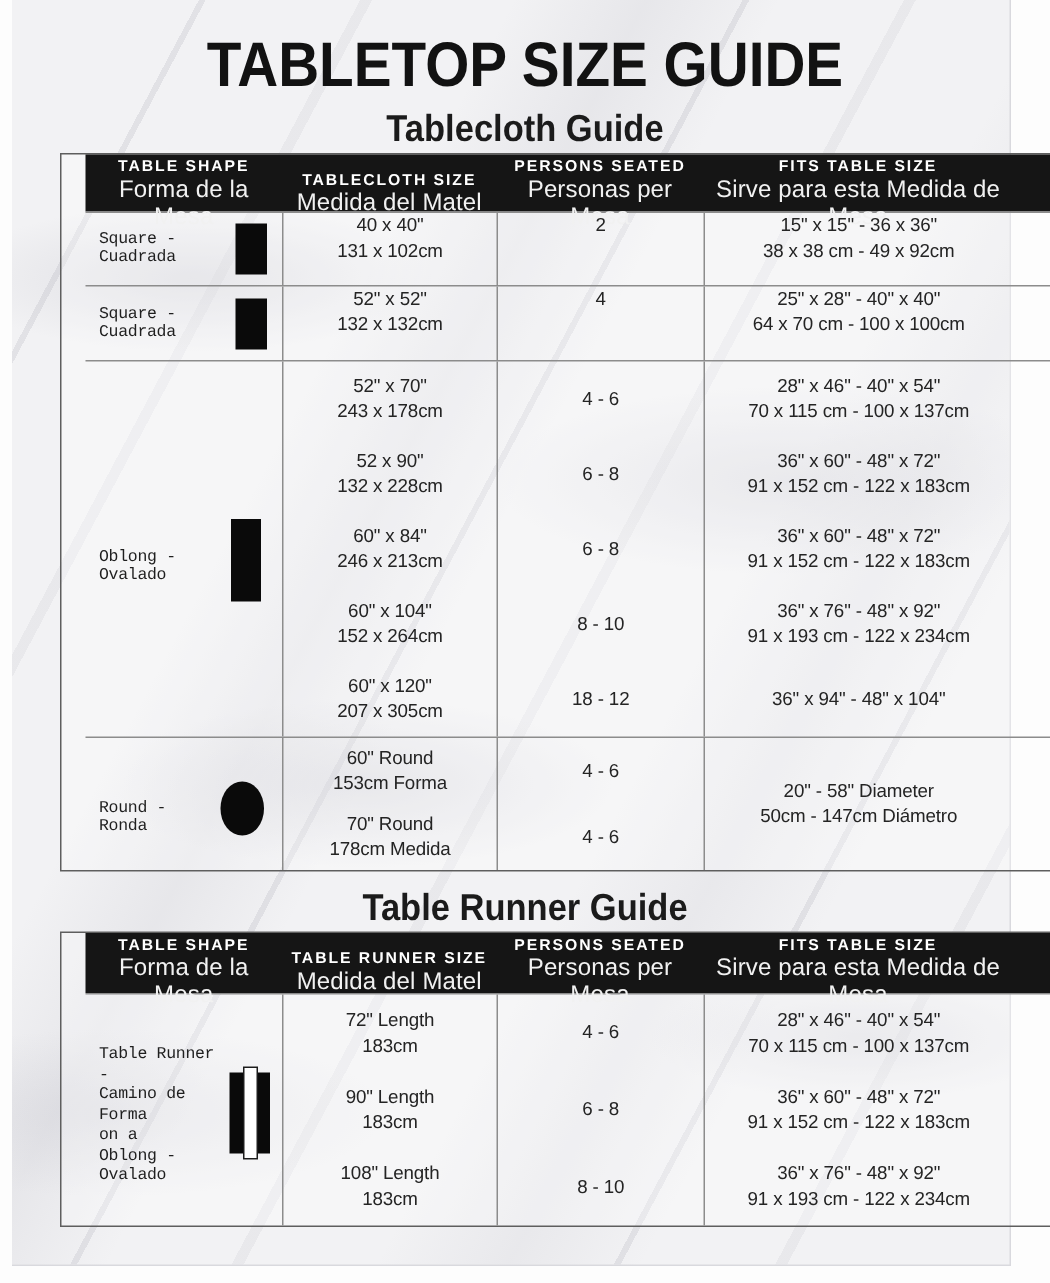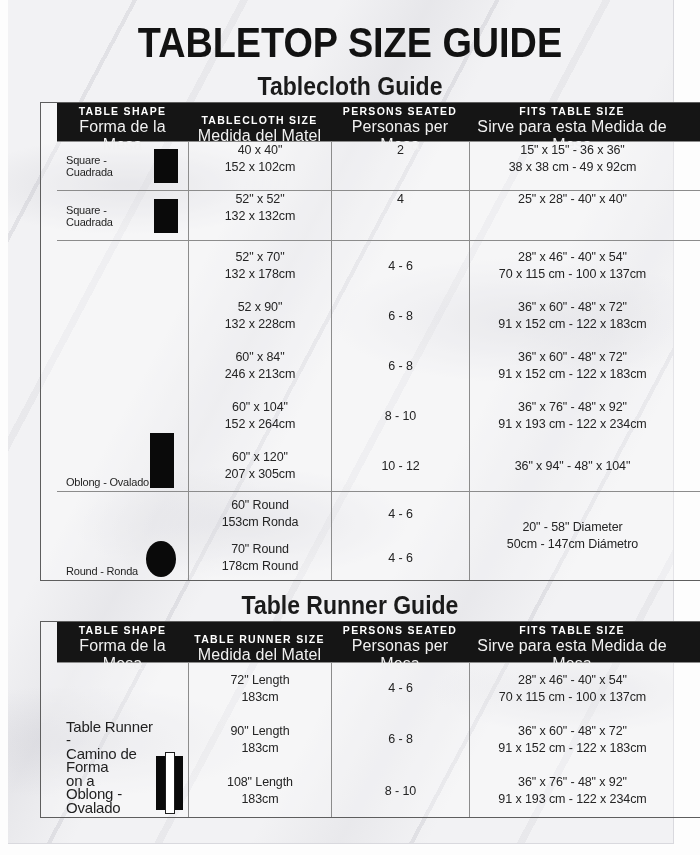--- a/index.html
+++ b/index.html
@@ -68,26 +68,26 @@
     display: grid; grid-template-columns: 131px 143px 138px 206px;
     border-top: 1px solid #8c8c8c;
   }
   #band-sq1    { height: 49px; }
   #band-sq2    { height: 50px; }
   #band-oblong { height: 251px; }
   #band-round  { height: 89px; }
   #band-runner { height: 155px; }
 
   .cell { border-left: 1px solid #8c8c8c; position: relative; }
-  .cell:first-child { border-left: none; }
+  .cell:first-child { border-left: none; font-family: Liberation Mono, monospace; }
 
   .shape-cell { display: flex; align-items: center; padding: 3px 5px 3px 9px; }
-  .shape-cell.top { align-items: flex-end; }
+  .shape-cell.top { align-items: center; }
   .shape-label { font-size: 11px; letter-spacing: -.2px; color: #1f1f1f; }
-  .shape-lines { font-size: 15px; line-height: 13.5px; letter-spacing: -.2px; color: #1f1f1f; }
+  .shape-lines { font-size: 11px; line-height: 13.5px; letter-spacing: -.2px; color: #1f1f1f; }
 
   .icon-square { width: 25px; height: 34px; background: #0a0a0a; margin-left: auto; margin-right: 5px; }
   .icon-oblong { width: 24px; height: 55px; background: #0a0a0a; margin-left: auto; margin-right: 9px; margin-top: 14px; }
   .icon-round  { width: 30px; height: 36px; background: #0a0a0a; border-radius: 50%; margin-left: auto; margin-right: 7px; margin-top: 5px; }
   .ml-oblong { margin-top: 24px; }
   .ml-round  { margin-top: 18px; }
   .ml-runner { margin-top: 9px; }
 
   .icon-runner { position: relative; width: 36px; height: 62px; margin-left: auto; margin-right: 3px; margin-top: 3px; }
   .icon-runner .table-rect { position: absolute; left: 3px; top: 4px; width: 27px; height: 54px; background: #0a0a0a; }
@@ -128,21 +128,21 @@
   </div>
 
   <div class="band" id="band-sq1">
     <div class="cell shape-cell">
       <span class="shape-label">Square - Cuadrada</span>
       <span class="icon-square"></span>
     </div>
     <div class="cell">
       <div class="entry">
         <span class="line">40 x 40"</span>
-        <span class="line">152 x 102cm</span>
+        <span class="line">131 x 102cm</span>
       </div>
     </div>
     <div class="cell">
       <div class="entry">
         <span class="line">2</span>
       </div>
     </div>
     <div class="cell">
       <div class="entry">
         <span class="line">15" x 15" - 36 x 36"</span>
@@ -163,34 +163,35 @@
       </div>
     </div>
     <div class="cell">
       <div class="entry">
         <span class="line">4</span>
       </div>
     </div>
     <div class="cell">
       <div class="entry">
         <span class="line">25" x 28" - 40" x 40"</span>
+        <span class="line">64 x 70 cm - 100 x 100cm</span>
       </div>
     </div>
   </div>
 
   <div class="band" id="band-oblong">
     <div class="cell shape-cell top">
       <span class="shape-label ml-oblong">Oblong - Ovalado</span>
       <span class="icon-oblong"></span>
     </div>
     <div class="cell">
       <div class="stack">
         <div class="entry">
           <span class="line">52" x 70"</span>
-          <span class="line">132 x 178cm</span>
+          <span class="line">243 x 178cm</span>
         </div>
         <div class="entry">
           <span class="line">52 x 90"</span>
           <span class="line">132 x 228cm</span>
         </div>
         <div class="entry">
           <span class="line">60" x 84"</span>
           <span class="line">246 x 213cm</span>
         </div>
         <div class="entry">
@@ -211,21 +212,21 @@
         <div class="entry">
             <span class="line">6 - 8</span>
           </div>
         <div class="entry">
             <span class="line">6 - 8</span>
           </div>
         <div class="entry">
             <span class="line">8 - 10</span>
           </div>
         <div class="entry">
-            <span class="line">10 - 12</span>
+            <span class="line">18 - 12</span>
           </div>
       </div>
     </div>
     <div class="cell">
       <div class="stack">
         <div class="entry">
           <span class="line">28" x 46" - 40" x 54"</span>
           <span class="line">70 x 115 cm - 100 x 137cm</span>
         </div>
         <div class="entry">
@@ -249,25 +250,25 @@
 
   <div class="band" id="band-round">
     <div class="cell shape-cell top">
       <span class="shape-label ml-round">Round - Ronda</span>
       <span class="icon-round"></span>
     </div>
     <div class="cell">
       <div class="stack">
         <div class="entry">
           <span class="line">60" Round</span>
-          <span class="line">153cm Ronda</span>
+          <span class="line">153cm Forma</span>
         </div>
         <div class="entry">
           <span class="line">70" Round</span>
-          <span class="line">178cm Round</span>
+          <span class="line">178cm Medida</span>
         </div>
       </div>
     </div>
     <div class="cell">
       <div class="stack">
         <div class="entry">
             <span class="line">4 - 6</span>
           </div>
         <div class="entry">
             <span class="line">4 - 6</span>

